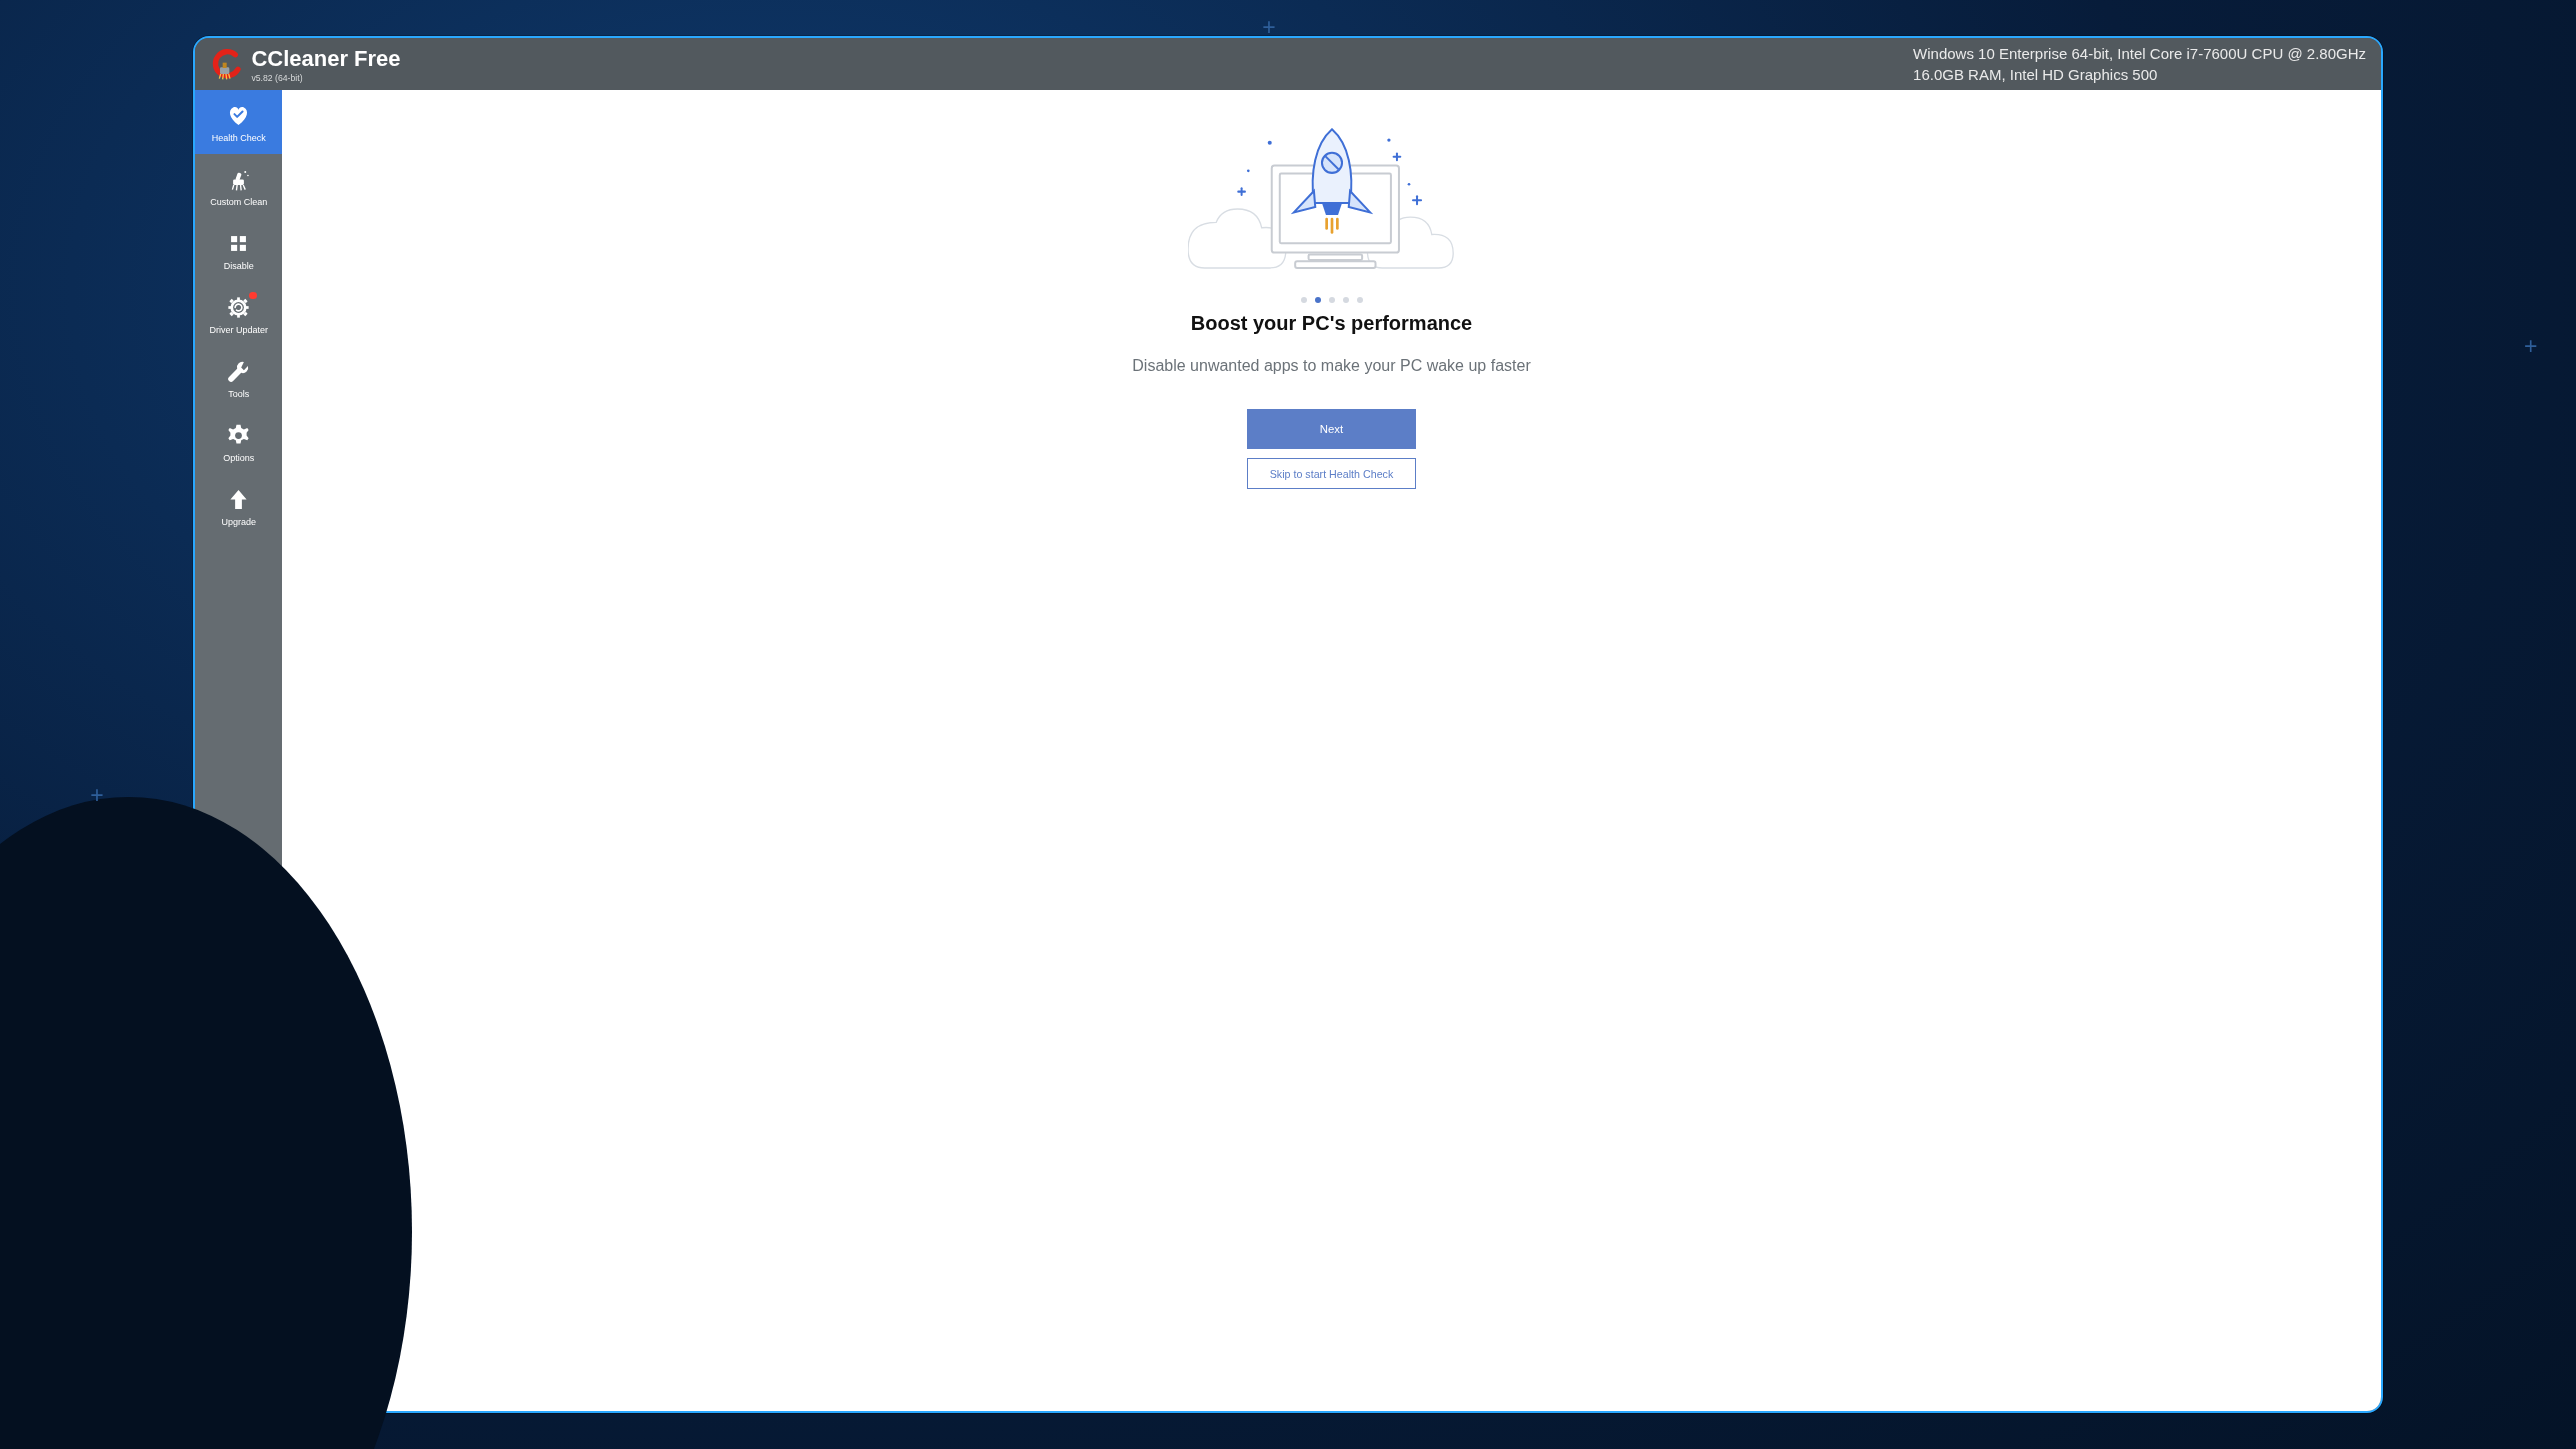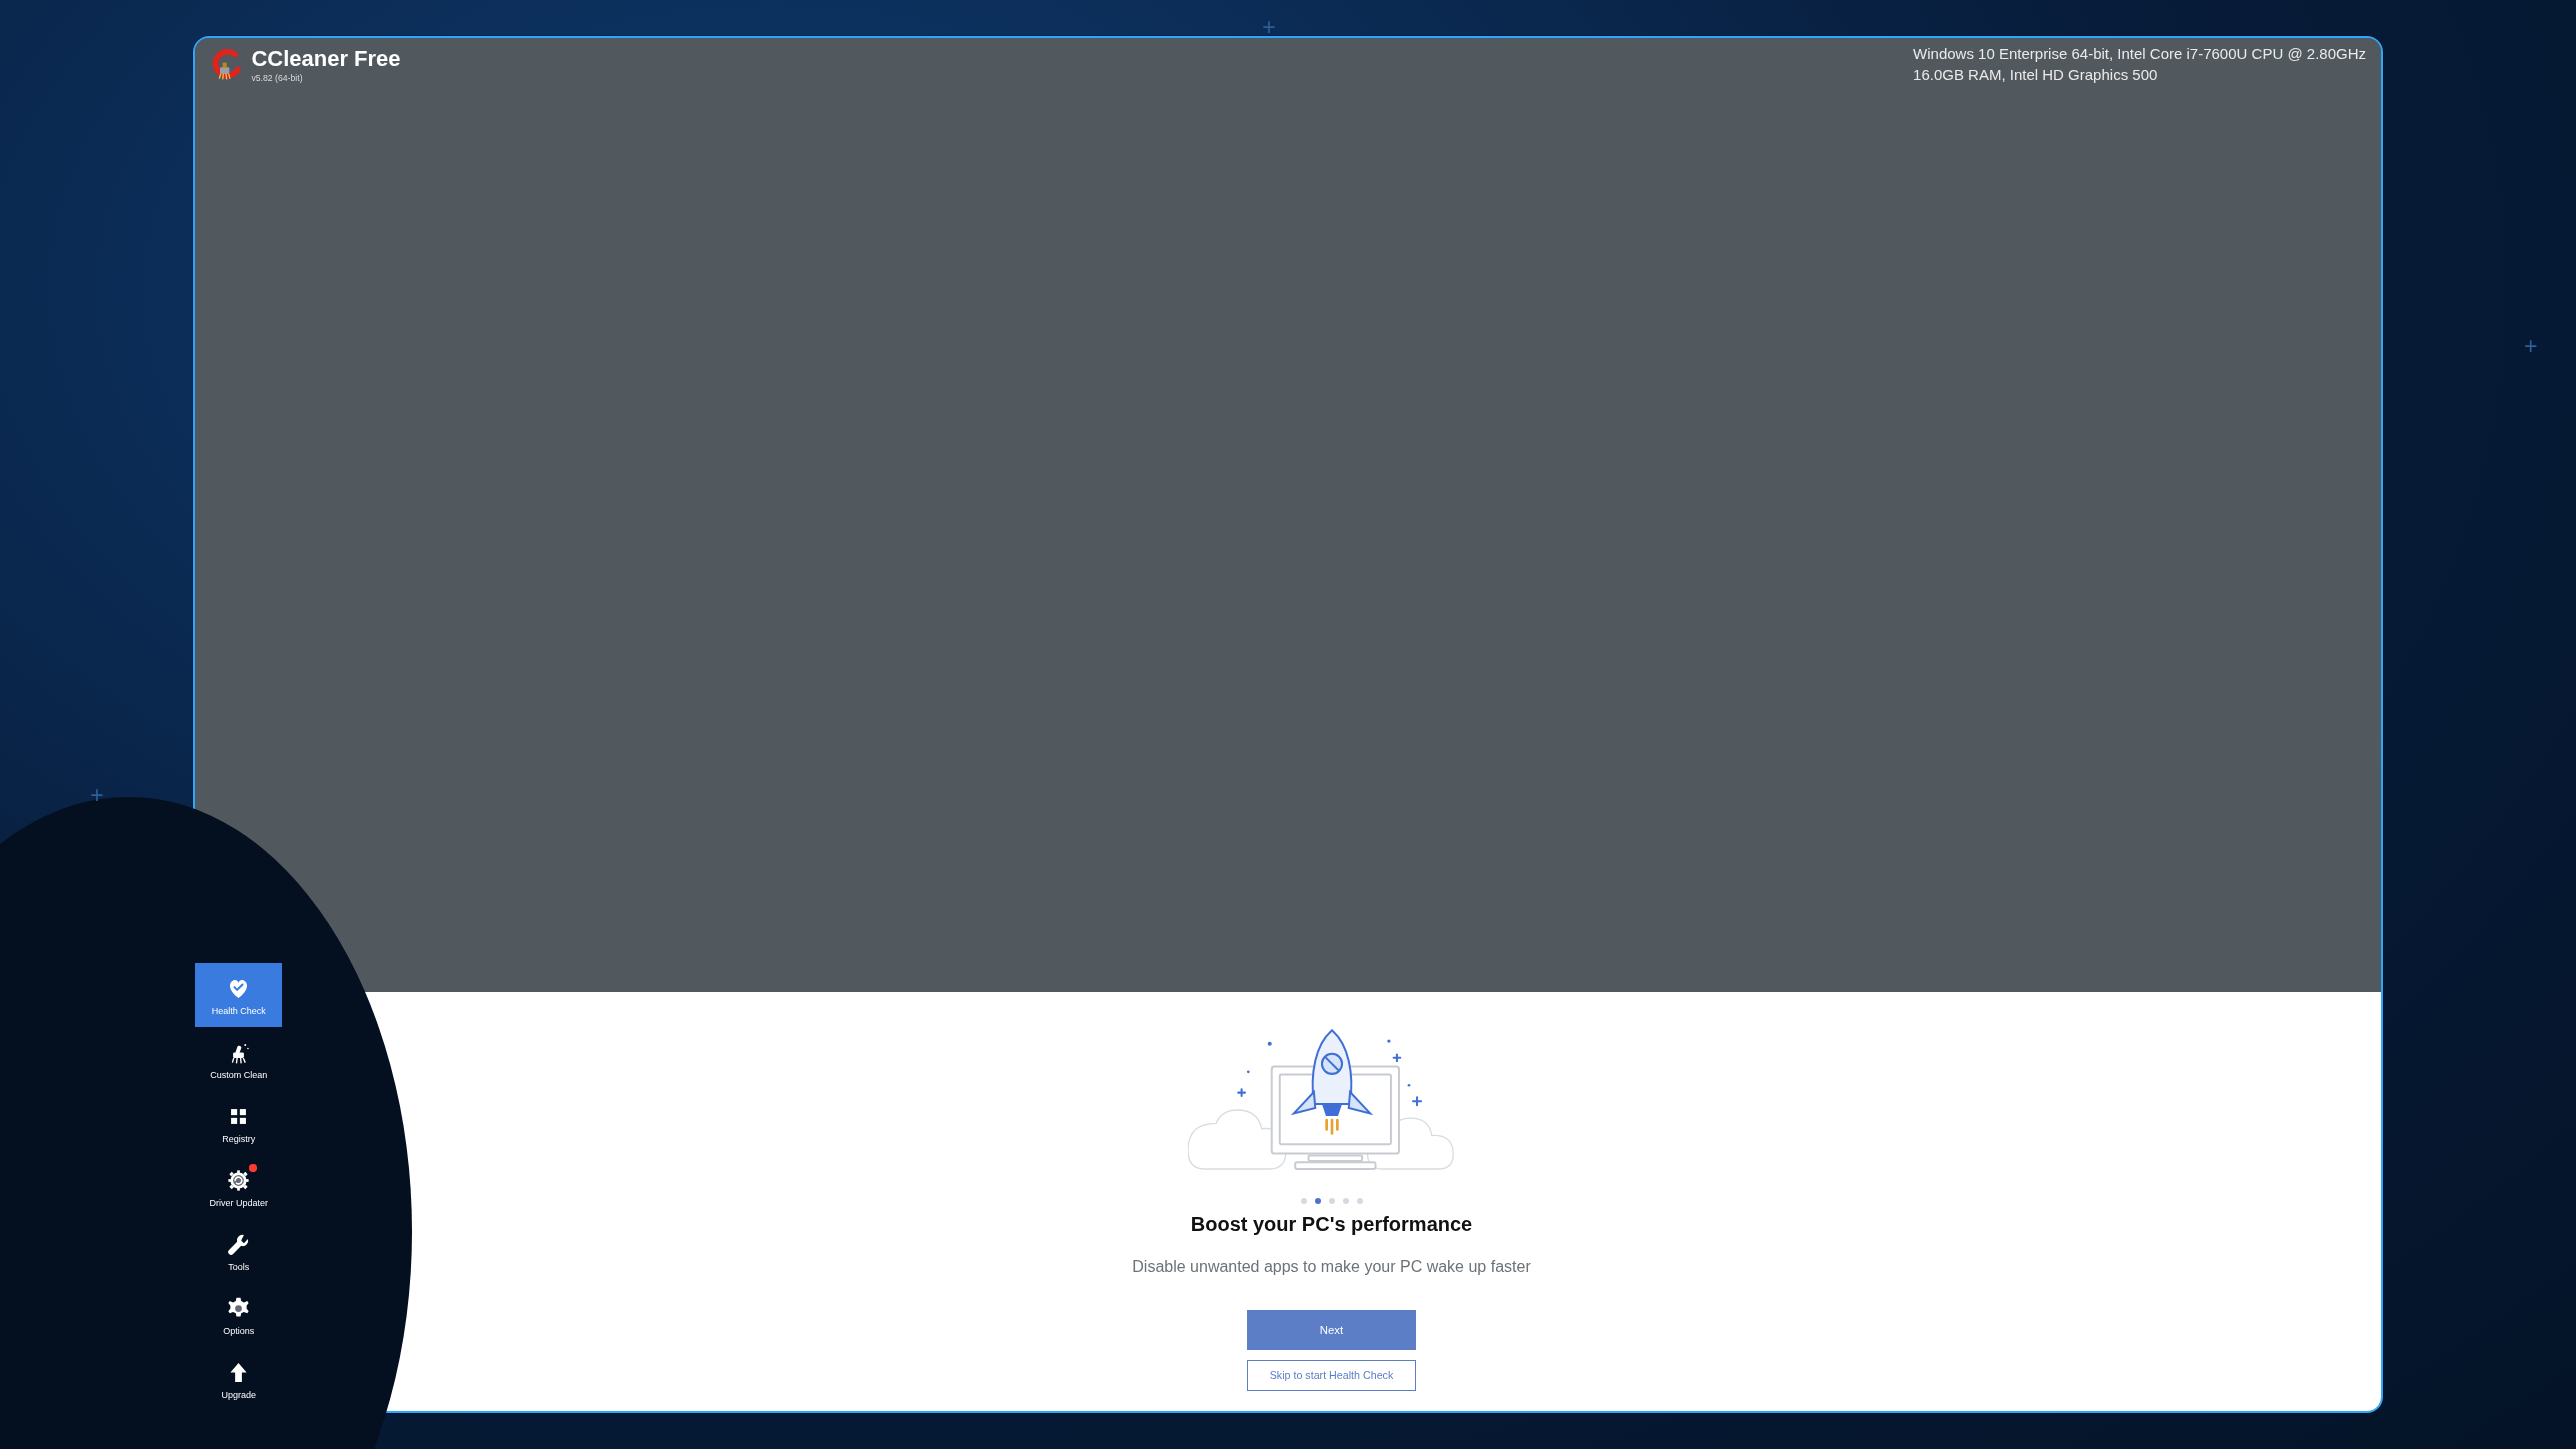--- a/index.html
+++ b/index.html
@@ -59,21 +59,20 @@
     margin-left: auto;
     text-align: left;
     font-size: 15px;
     color: #eaeaea;
     line-height: 1.4;
   }
   .body-area {
     flex: 1;
     display: flex;
     min-height: 0;
-    align-items: flex-end;
   }
   .sidebar {
     width: 87px;
     background: #656c71;
     display: flex;
     flex-direction: column;
   }
   .sidebar-item {
     color: #fff;
     display: flex;
@@ -235,21 +234,21 @@
 
       <div class="sidebar-item">
         <span class="si-icon">
           <svg viewBox="0 0 40 40" width="27" height="27">
             <rect x="9" y="9" width="9" height="9" fill="#fff"></rect>
             <rect x="22" y="9" width="9" height="9" fill="#fff"></rect>
             <rect x="9" y="22" width="9" height="9" fill="#fff"></rect>
             <rect x="22" y="22" width="9" height="9" fill="#fff"></rect>
           </svg>
         </span>
-        <span>Registry</span>
+        <span>Disable</span>
       </div>
 
       <div class="sidebar-item">
         <span class="si-icon">
           <svg viewBox="0 0 40 40" width="27" height="27">
             <g fill="#fff">
               <circle cx="20" cy="20" r="12"></circle>
             </g>
             <g fill="#656c71">
               <circle cx="20" cy="20" r="8"></circle>

